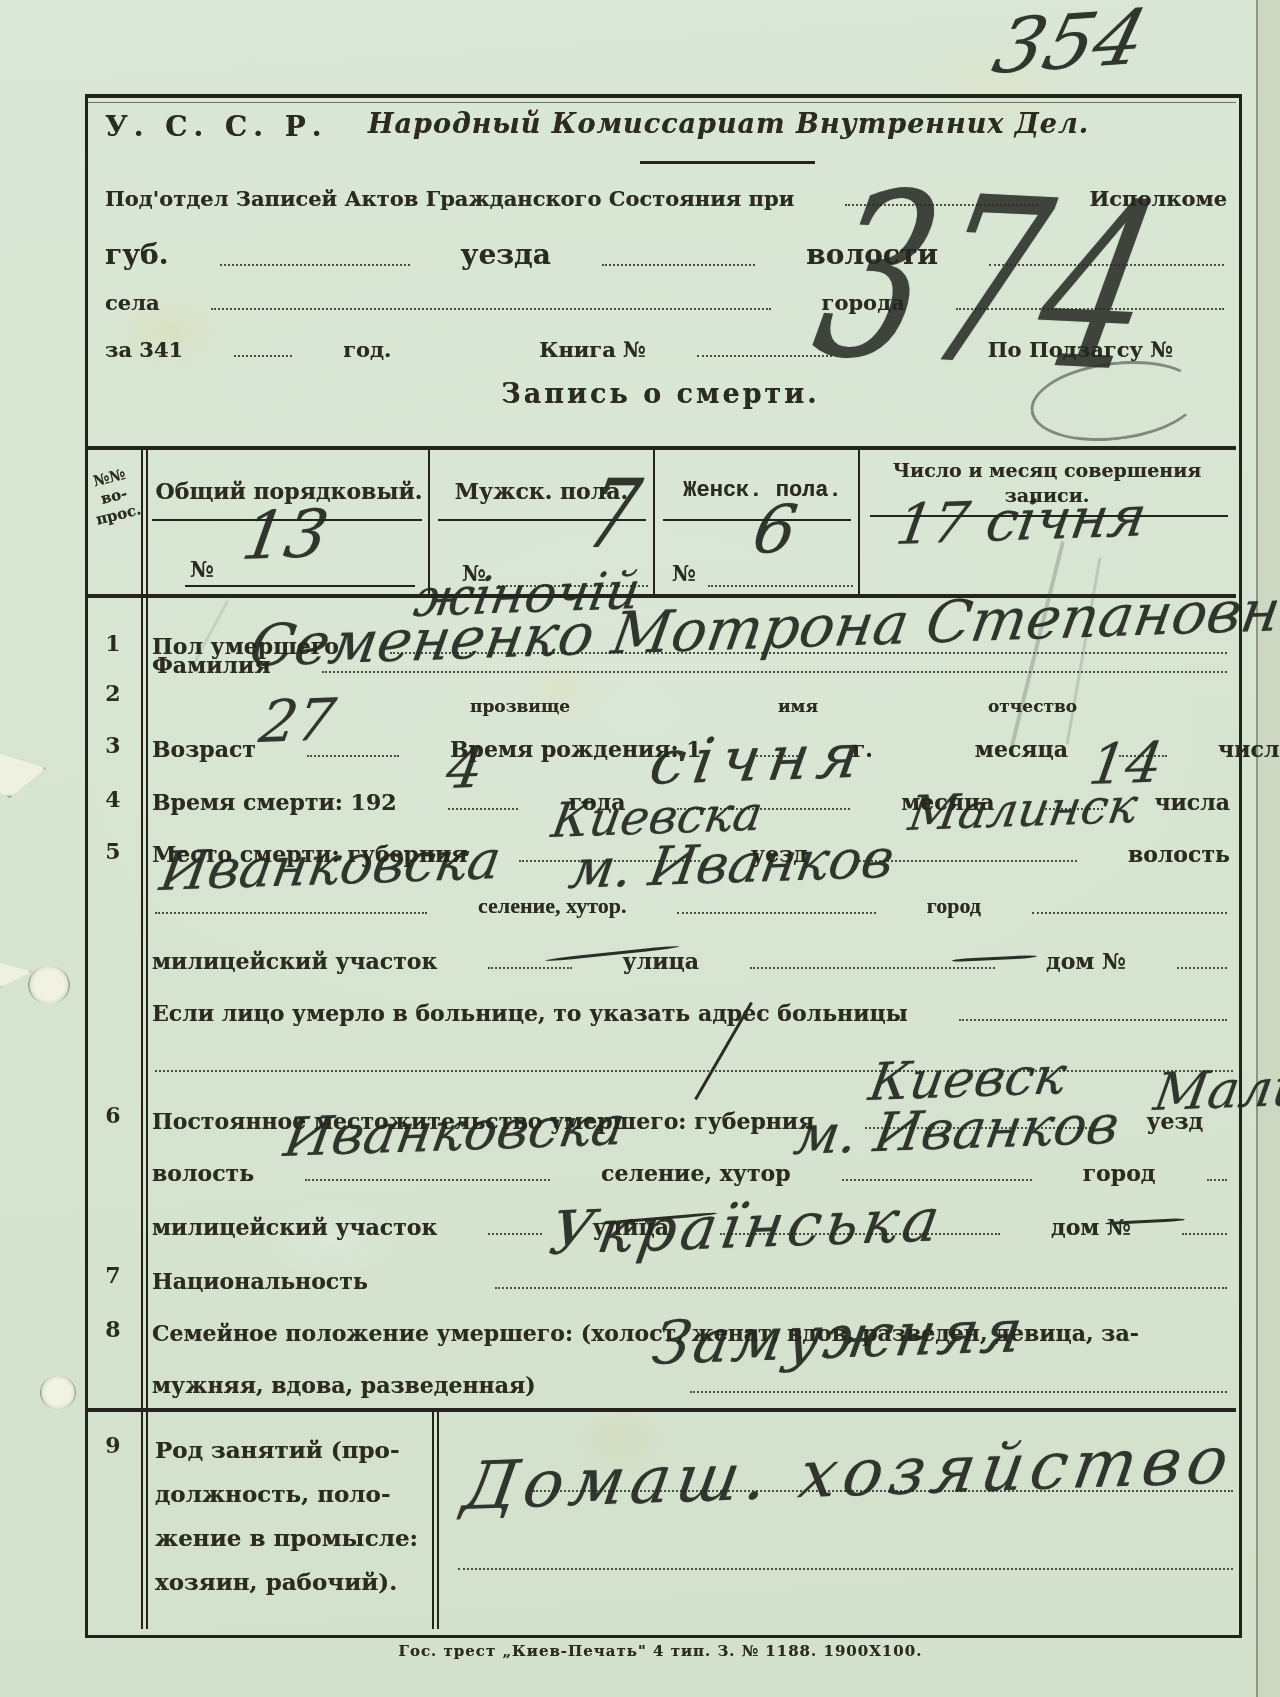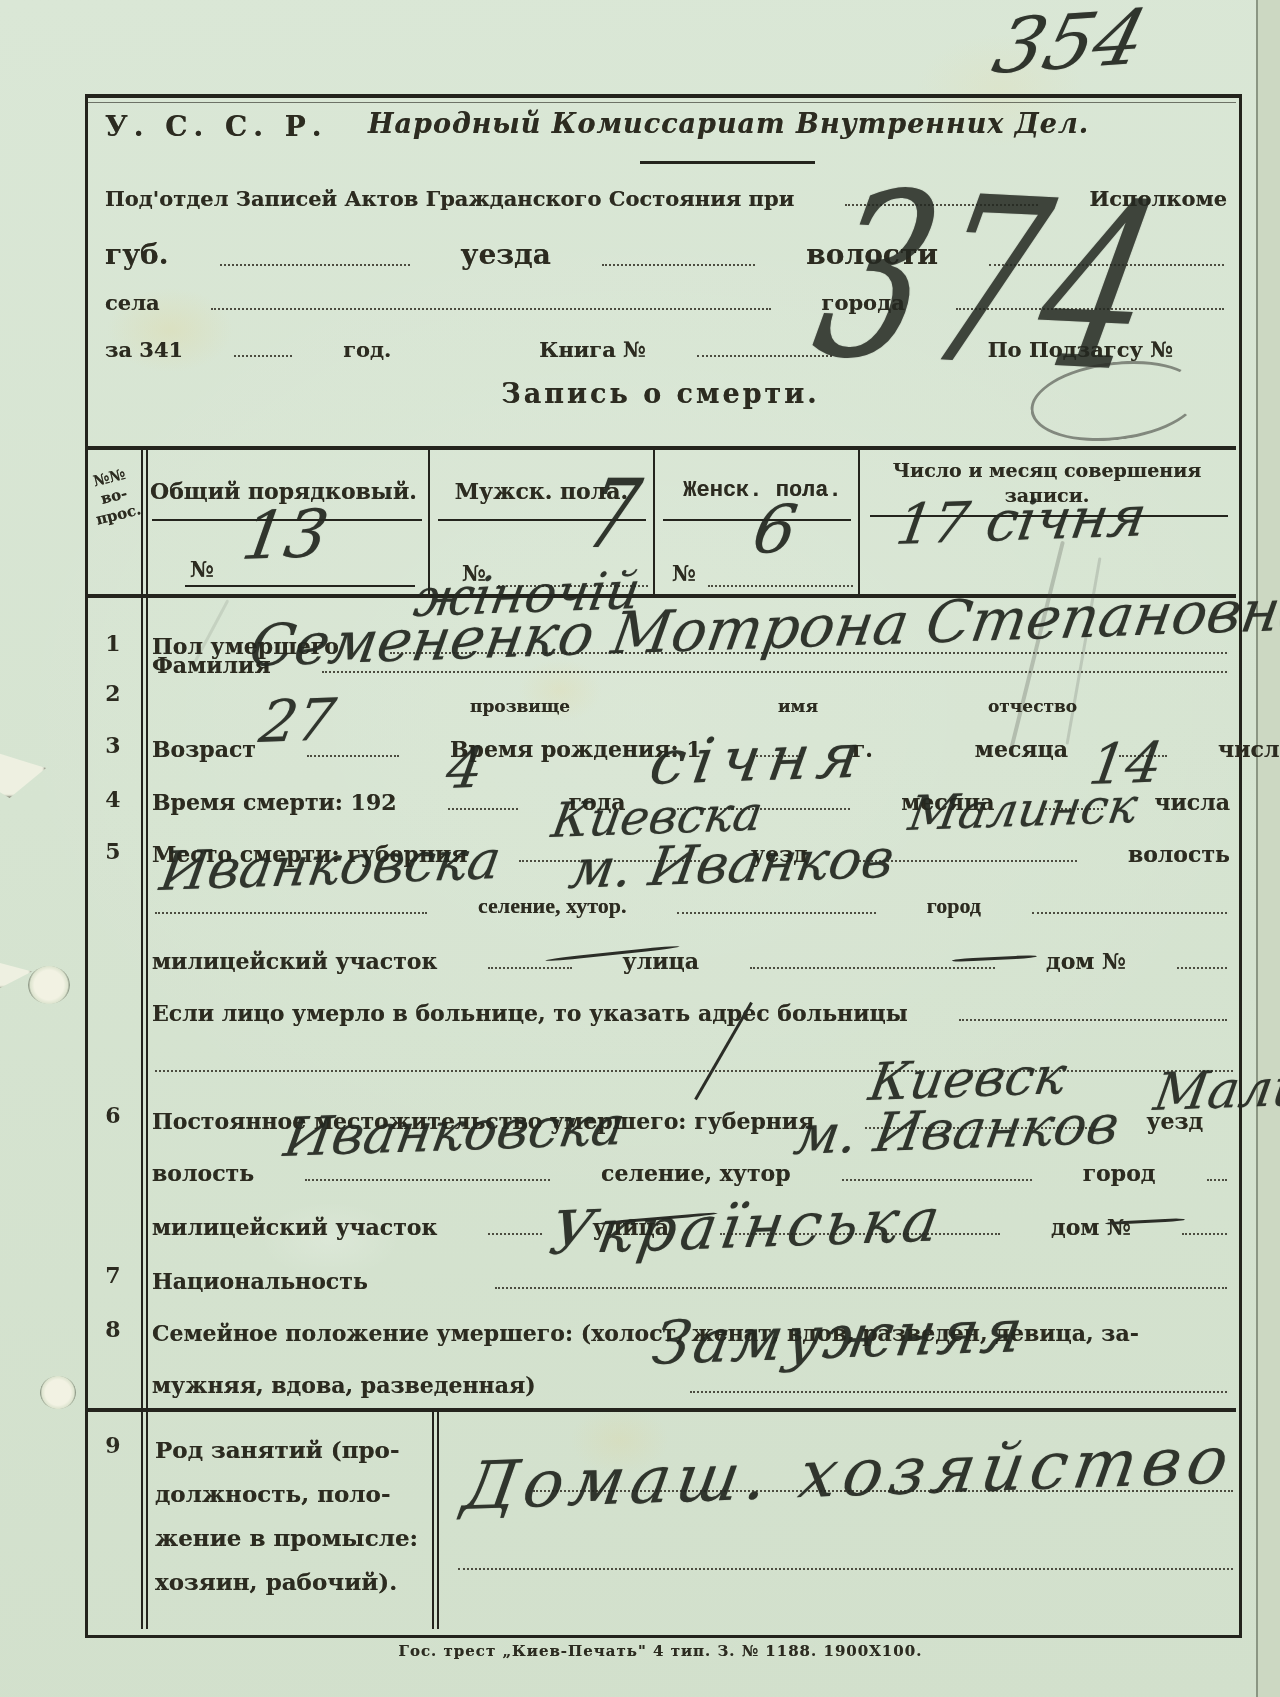--- a/index.html
+++ b/index.html
@@ -96,21 +96,21 @@
   <div class="hline" style="left:152px;top:519px;width:270px;height:2px;"></div>
   <div class="hline" style="left:438px;top:519px;width:208px;height:2px;"></div>
   <div class="hline" style="left:663px;top:519px;width:188px;height:2px;"></div>
   <div class="hline" style="left:870px;top:515px;width:358px;height:2px;"></div>
 
   <div class="abs print" style="left:88px;top:468px;width:52px;font-size:15px;line-height:19px;text-align:center;transform:rotate(-14deg);">
     <div>№№</div>
     <div>во-</div>
     <div>прос.</div>
   </div>
-  <div class="abs print" style="left:150px;top:478px;width:278px;text-align:left;font-size:22px;">Общий порядковый.</div>
+  <div class="abs print" style="left:150px;top:478px;width:278px;text-align:center;font-size:22px;">Общий порядковый.</div>
   <div class="abs print" style="left:430px;top:478px;width:223px;text-align:center;font-size:22px;">Мужск. пола.</div>
   <div class="abs print" style="left:655px;top:478px;width:215px;text-align:center;font-size:22px;font-family:Liberation Mono, monospace;">Женск. пола.</div>
   <div class="abs print" style="left:862px;top:458px;width:370px;text-align:center;font-size:19px;line-height:25px;">
     <div>Число и месяц совершения</div>
     <div>записи.</div>
   </div>
 
   <div class="abs print" style="left:190px;top:556px;font-size:22px;">№</div>
   <div class="hline" style="left:185px;top:585px;width:230px;height:2px;"></div>
   <div class="abs print" style="left:462px;top:560px;font-size:22px;">№</div>

